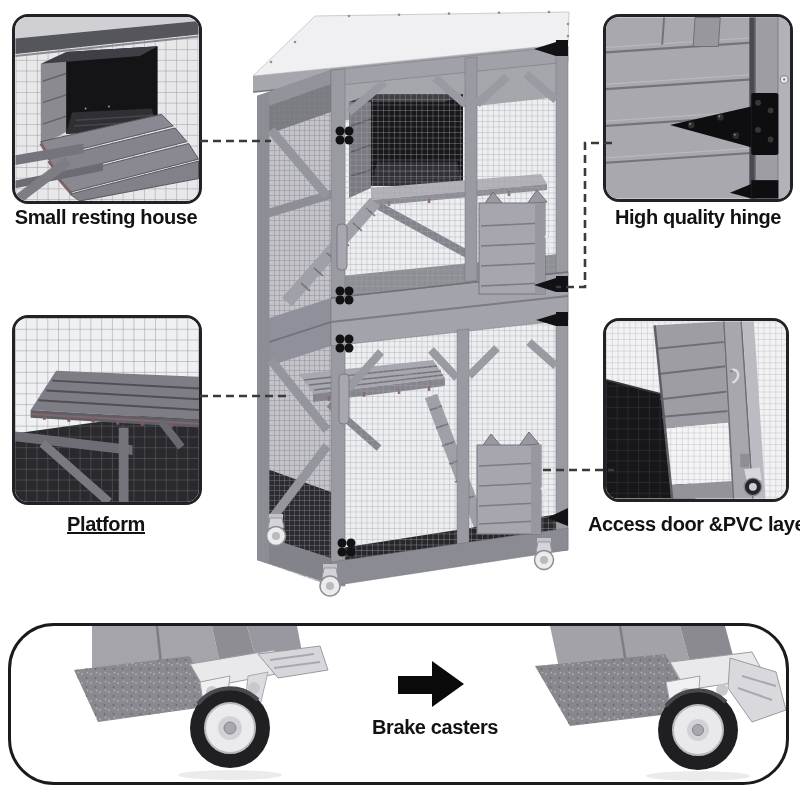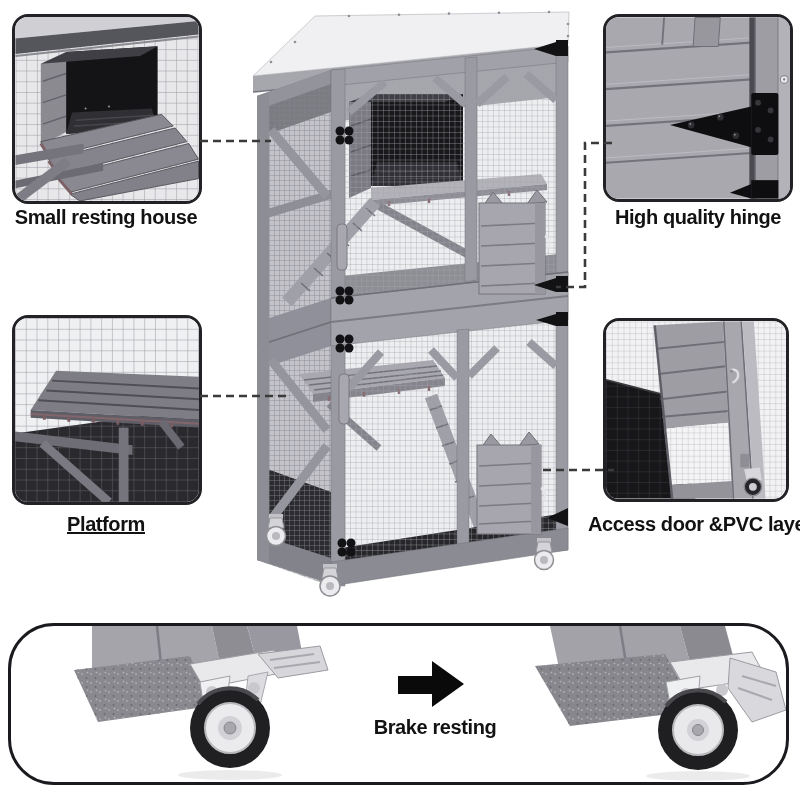--- a/index.html
+++ b/index.html
@@ -367,21 +367,21 @@
       <circle cx="168" cy="102" r="12" fill="#d2d2d6"></circle>
       <circle cx="168" cy="102" r="6" fill="#a7a7ad" stroke="#85858b"></circle>
     </g>
     <ellipse cx="168" cy="149" rx="52" ry="5" fill="rgba(0,0,0,0.08)"></ellipse>
   </svg>
 
   <svg class="abs" style="left:398px;top:661px;z-index:2;" width="66" height="46" viewBox="0 0 66 46">
     <polygon points="0,15 34,15 34,0 66,23 34,46 34,33 0,33" fill="#0a0a0a"></polygon>
   </svg>
 
-  <div class="callout-label" style="left:340px;top:716px;width:190px;z-index:2;">Brake resting</div>
+  <div class="callout-label" style="left:340px;top:716px;width:190px;z-index:2;">Brake casters</div>
 
   <svg class="abs" style="left:490px;top:626px;z-index:2;" width="296" height="156" viewBox="0 0 296 156">
     <polygon points="60,0 190,0 205,55 75,70" fill="#a3a2a9"></polygon>
     <path d="M130 0 L140 62" stroke="#7e7d85" stroke-width="2.5"></path>
     <polygon points="190,0 235,0 248,48 205,55" fill="#8b8a91"></polygon>
     <polygon points="45,40 175,28 205,85 80,100" fill="#88878e"></polygon>
     <polygon points="45,40 175,28 205,85 80,100" fill="url(#speckle)"></polygon>
     <g>
       <polygon points="180,36 262,26 276,52 196,64" fill="#e9e9ec" stroke="#9b9ba1"></polygon>
       <polygon points="240,32 286,46 296,84 262,96 238,62" fill="#d9d9dd" stroke="#9a9aa0"></polygon>

